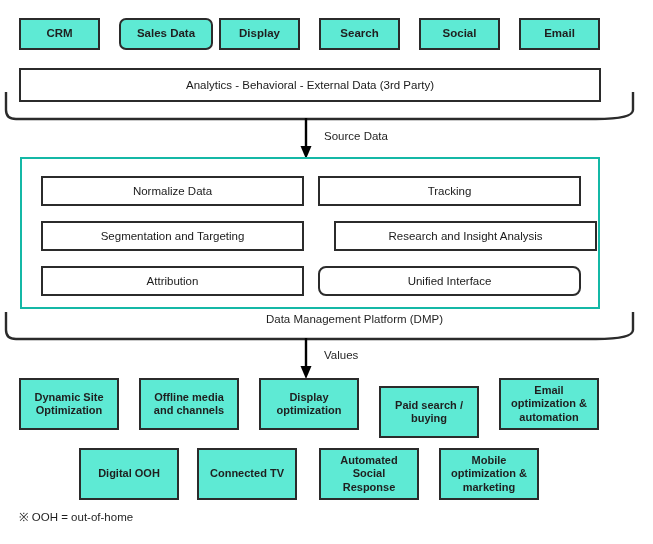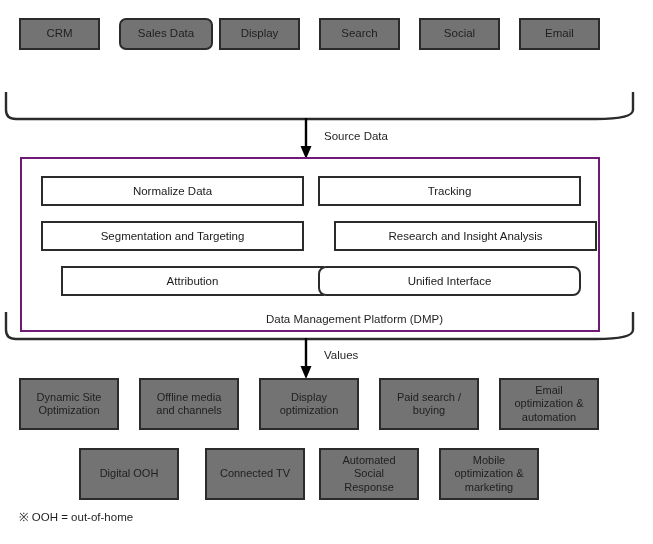--- a/index.html
+++ b/index.html
@@ -17,29 +17,30 @@
     height: 544px;
     background: #ffffff;
     overflow: hidden;
   }
 
   
   .box {
     position: absolute;
     box-sizing: border-box;
     border: 2px solid #2b2b2b;
-    background: #737373;
+    background: #5eead4;
     display: flex;
     align-items: center;
     justify-content: center;
     text-align: center;
     font-size: 11.5px;
     line-height: 13.5px;
     color: #1f1f1f;
     padding: 2px 3px;
+    font-weight: bold;
   }
   .box.small-text { font-size: 11px; }
 
   
   .src-box { height: 32px; }
 
   .analytics-bar {
     position: absolute;
     left: 19px;
     top: 68px;
@@ -72,23 +73,23 @@
     color: #1f1f1f;
     white-space: nowrap;
   }
 
   
   .dmp-outer {
     position: absolute;
     left: 20px;
     top: 157px;
     width: 580px;
-    height: 175px;
-    box-sizing: border-box;
-    border: 2px solid #701a75;
+    height: 152px;
+    box-sizing: border-box;
+    border: 2px solid #14b8a6;
     background: #ffffff;
   }
   .dmp-cell {
     position: absolute;
     box-sizing: border-box;
     border: 2px solid #2b2b2b;
     background: #fff;
     display: flex;
     align-items: center;
     justify-content: center;
@@ -138,20 +139,23 @@
         <span>Search</span>
       </div>
       <div class="box src-box" style="left: 419px; top: 18px; width: 81px;">
         <span>Social</span>
       </div>
       <div class="box src-box" style="left: 519px; top: 18px; width: 81px;">
         <span>Email</span>
       </div>
     </div>
 
+  <div class="analytics-bar">
+    <span>Analytics - Behavioral - External Data (3rd Party)</span>
+  </div>
 
   <svg class="brace" style="left:0px; top:92px;" width="653" height="36" viewBox="0 0 653 36">
     <path d="M6,92 L6,110 Q6,119 16,119 L306,119 L596,119 Q633,119 633,110 L633,92" transform="translate(0,-92)" fill="none" stroke="#2b2b2b" stroke-width="2.4" stroke-linecap="round"></path>
   </svg>
 
   <svg class="arrow" style="left:290px; top:118px;" width="40" height="42" viewBox="0 0 40 42">
     <line x1="16" y1="0" x2="16" y2="31" stroke="#000" stroke-width="2.4"></line>
     <polygon points="16,41 10.5,28 21.5,28" fill="#000"></polygon>
   </svg>
   <div class="arrow-label" style="left:324px; top:130px;">Source Data</div>
@@ -163,21 +167,21 @@
         </div>
         <div class="dmp-cell" style="left: 296px; top: 17px;">
           <span>Tracking</span>
         </div>
         <div class="dmp-cell" style="left: 19px; top: 62px;">
           <span>Segmentation and Targeting</span>
         </div>
         <div class="dmp-cell" style="left: 312px; top: 62px;">
           <span>Research and Insight Analysis</span>
         </div>
-        <div class="dmp-cell" style="left: 19px; top: 107px; margin-left: 20px;">
+        <div class="dmp-cell" style="left: 19px; top: 107px;">
           <span>Attribution</span>
         </div>
         <div class="dmp-cell" style="left: 296px; top: 107px; border-radius: 8px;">
           <span>Unified Interface</span>
         </div>
       </div>
   </div>
   <div class="dmp-caption">Data Management Platform (DMP)</div>
 
   <svg class="brace" style="left:0px; top:312px;" width="653" height="36" viewBox="0 0 653 36">
@@ -193,32 +197,32 @@
   <div id="values-row-1">
       <div class="box val-box small-text" style="left: 19px; top: 378px;">
         <span>Dynamic Site<br>Optimization</span>
       </div>
       <div class="box val-box small-text" style="left: 139px; top: 378px;">
         <span>Offline media<br>and channels</span>
       </div>
       <div class="box val-box small-text" style="left: 259px; top: 378px;">
         <span>Display<br>optimization</span>
       </div>
-      <div class="box val-box small-text" style="left: 379px; top: 378px;">
+      <div class="box val-box small-text" style="left: 379px; top: 386px;">
         <span>Paid search /<br>buying</span>
       </div>
       <div class="box val-box small-text" style="left: 499px; top: 378px;">
         <span>Email<br>optimization &amp;<br>automation</span>
       </div>
     </div>
   <div id="values-row-2">
       <div class="box val-box small-text" style="left: 79px; top: 448px;">
         <span>Digital OOH</span>
       </div>
-      <div class="box val-box small-text" style="left: 205px; top: 448px;">
+      <div class="box val-box small-text" style="left: 197px; top: 448px;">
         <span>Connected TV</span>
       </div>
       <div class="box val-box small-text" style="left: 319px; top: 448px;">
         <span>Automated<br>Social<br>Response</span>
       </div>
       <div class="box val-box small-text" style="left: 439px; top: 448px;">
         <span>Mobile<br>optimization &amp;<br>marketing</span>
       </div>
     </div>
 

